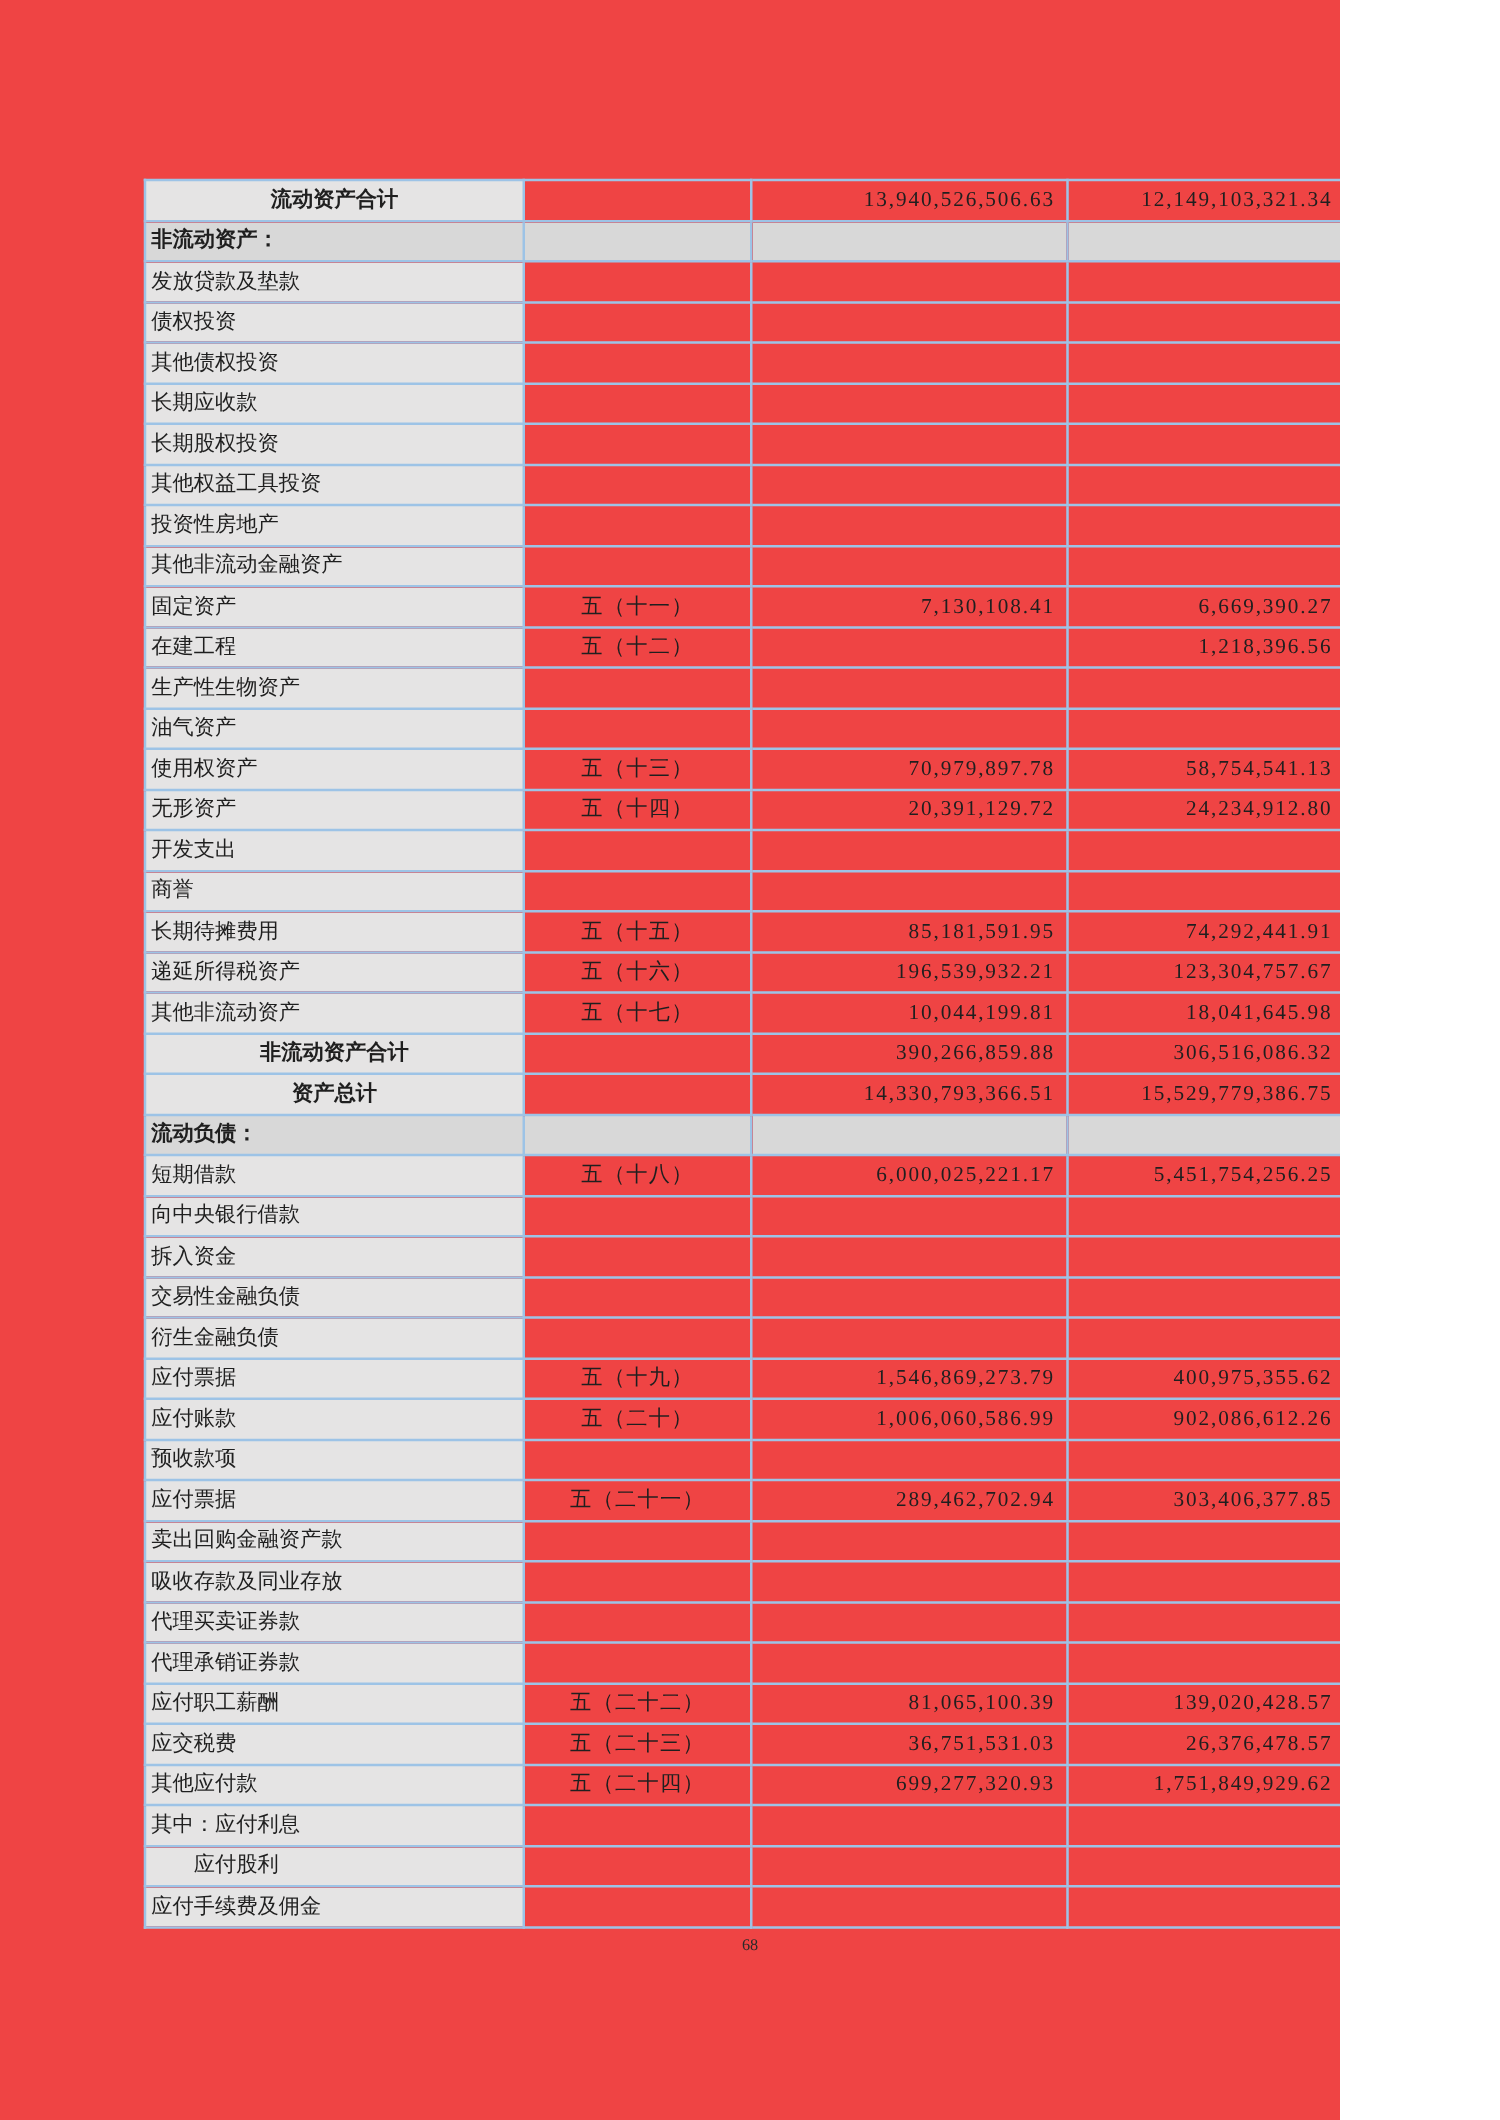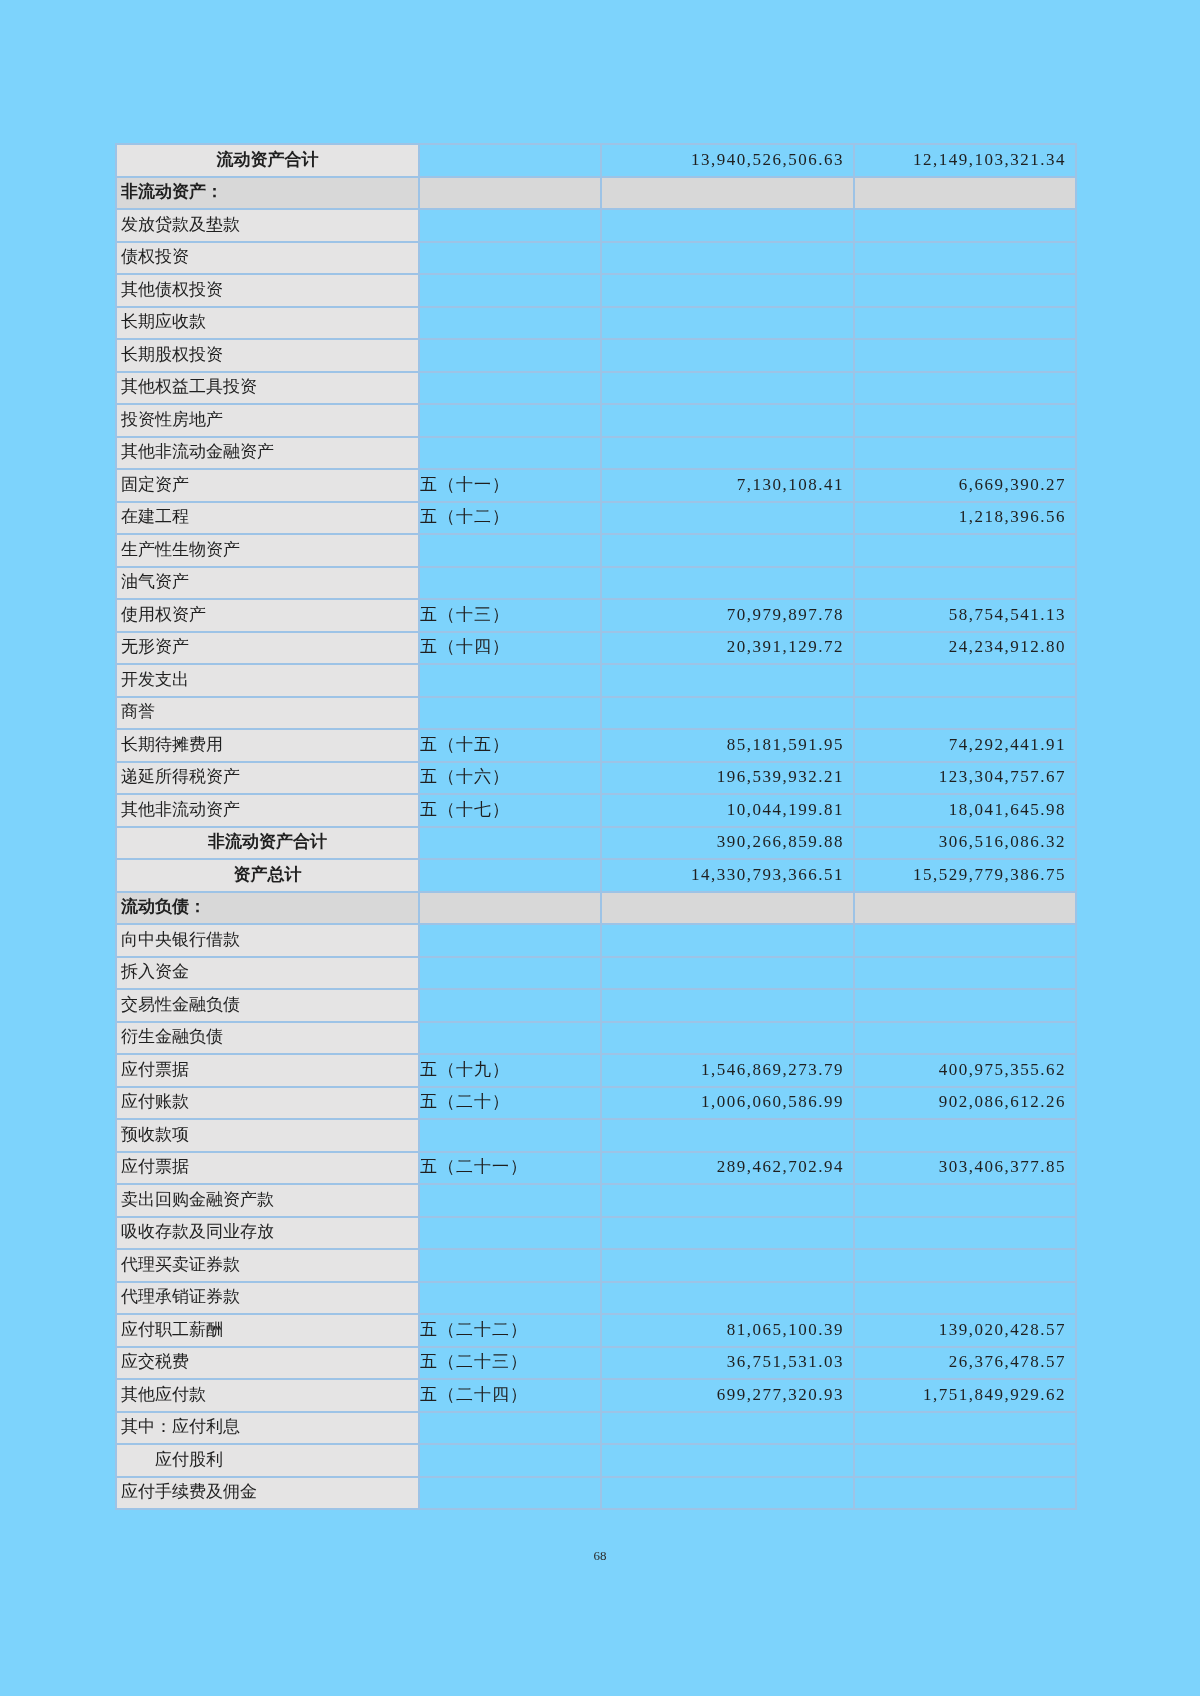--- a/index.html
+++ b/index.html
@@ -4,23 +4,23 @@
 <style>
   * { margin: 0; padding: 0; box-sizing: border-box; }
   html, body {
     width: 1200px;
     background: #ffffff;
     font-family: "Liberation Serif", "DejaVu Serif", serif;
     color: #1f1f1f;
   }
   .page {
     position: relative;
-    width: 1200px;
+    width: 1072px;
     height: 1696px;
-    background: #7dd3fc;
+    background: #ef4444;
     overflow: hidden;
   }
   table.balance {
     position: absolute;
     left: 115px;
     top: 143px;
     width: 960px;
     border-collapse: collapse;
     table-layout: fixed;
   }
@@ -37,21 +37,21 @@
   col.col-note  { width: 182px; }
   col.col-cur   { width: 253px; }
   col.col-prev  { width: 222px; }
 
   td.c-label {
     background: #e5e4e4;
     text-align: left;
     padding-left: 4px;
   }
   td.c-note {
-    text-align: left;
+    text-align: center;
     letter-spacing: 1px;
   }
   td.c-num {
     text-align: right;
     padding-right: 9px;
     letter-spacing: 1.5px;
     font-family: "Liberation Serif", "DejaVu Serif", serif;
   }
 
   tr.row-section td { background: #d8d8d8; }
@@ -226,20 +226,26 @@
           <td class="c-num">14,330,793,366.51</td>
           <td class="c-num">15,529,779,386.75</td>
         </tr>
         <tr class="row-section">
           <td class="c-label">流动负债：</td>
           <td class="c-note"></td>
           <td class="c-num"></td>
           <td class="c-num"></td>
         </tr>
         <tr class="row-item">
+          <td class="c-label">短期借款</td>
+          <td class="c-note">五（十八）</td>
+          <td class="c-num">6,000,025,221.17</td>
+          <td class="c-num">5,451,754,256.25</td>
+        </tr>
+        <tr class="row-item">
           <td class="c-label">向中央银行借款</td>
           <td class="c-note"></td>
           <td class="c-num"></td>
           <td class="c-num"></td>
         </tr>
         <tr class="row-item">
           <td class="c-label">拆入资金</td>
           <td class="c-note"></td>
           <td class="c-num"></td>
           <td class="c-num"></td>

